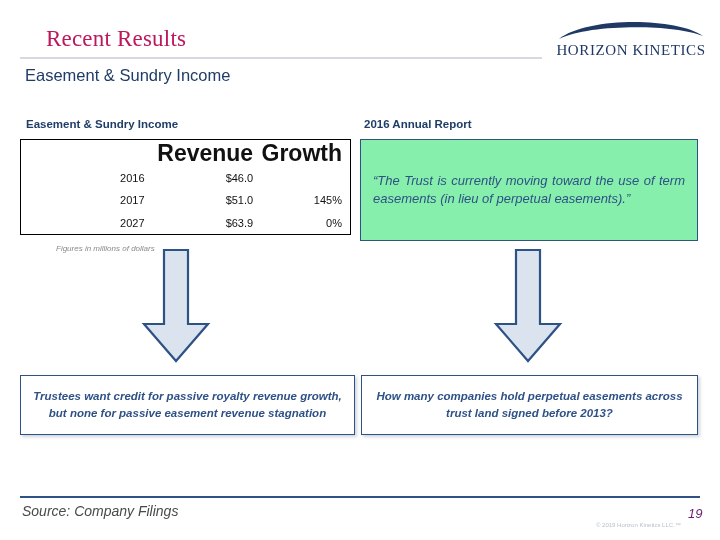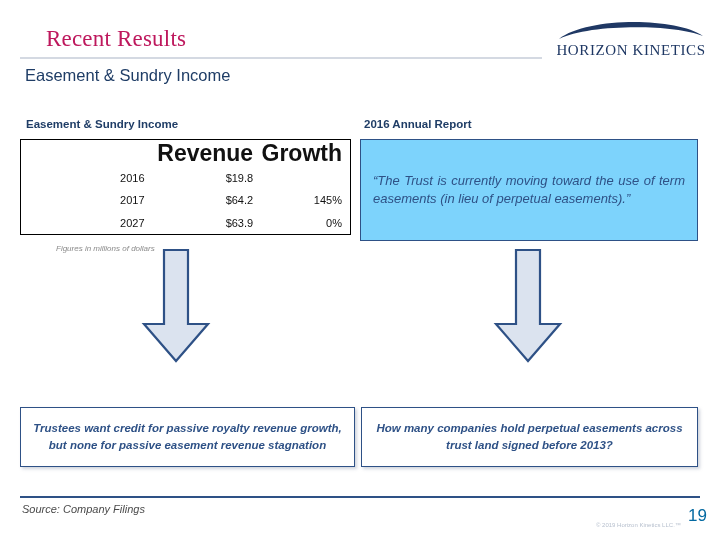--- a/index.html
+++ b/index.html
@@ -113,21 +113,21 @@
   }
 
   
   .quote-box {
     position: absolute;
     left: 360px;
     top: 139px;
     width: 338px;
     height: 102px;
     border: 1.5px solid #2e5186;
-    background: #7dd3fc;
+    background: #86efac;
     box-sizing: border-box;
     display: flex;
     align-items: center;
     padding: 8px 12px;
   }
   .quote-text {
     font-size: 13px;
     font-style: italic;
     color: #2e5186;
     text-align: justify;
@@ -148,21 +148,20 @@
     top: 375px;
     height: 60px;
     border: 1.5px solid #2e5186;
     background: #ffffff;
     box-sizing: border-box;
     display: flex;
     align-items: center;
     justify-content: center;
     padding: 4px 10px;
     box-shadow: 2px 2px 3px rgba(150,160,180,0.45);
-    margin-top: 32px;
   }
   .conclusion-left  { left: 20px;  width: 335px; }
   .conclusion-right { left: 361px; width: 337px; }
   .conclusion-text {
     font-size: 11.5px;
     font-weight: bold;
     font-style: italic;
     color: #2e5186;
     text-align: center;
     line-height: 1.45;
@@ -174,33 +173,34 @@
     left: 20px;
     top: 496px;
     width: 680px;
     height: 1.5px;
     background: #2e5186;
   }
   .footer-source {
     position: absolute;
     left: 22px;
     top: 503px;
-    font-size: 11px;
+    font-size: 14px;
     font-style: italic;
     color: #4a4a4a;
     white-space: nowrap;
     text-align: center;
   }
   .page-number {
     position: absolute;
     left: 688px;
     top: 506px;
-    font-size: 17px;
-    color: #0369a1;
-    white-space: nowrap;
+    font-size: 13px;
+    color: #701a75;
+    white-space: nowrap;
+    font-style: italic;
   }
   .copyright {
     position: absolute;
     left: 596px;
     top: 522px;
     font-size: 6px;
     color: #b6bfcd;
     white-space: nowrap;
   }
 </style>
@@ -233,26 +233,26 @@
       <thead>
         <tr>
           <th class="th-blank"></th>
           <th>Revenue</th>
           <th>Growth</th>
         </tr>
       </thead>
       <tbody>
         <tr>
           <td>2016</td>
-          <td>$19.8</td>
+          <td>$46.0</td>
           <td></td>
         </tr>
         <tr>
           <td>2017</td>
-          <td>$64.2</td>
+          <td>$51.0</td>
           <td>145%</td>
         </tr>
         <tr>
           <td>2027</td>
           <td>$63.9</td>
           <td>0%</td>
         </tr>
       </tbody>
     </table>
   </div>

